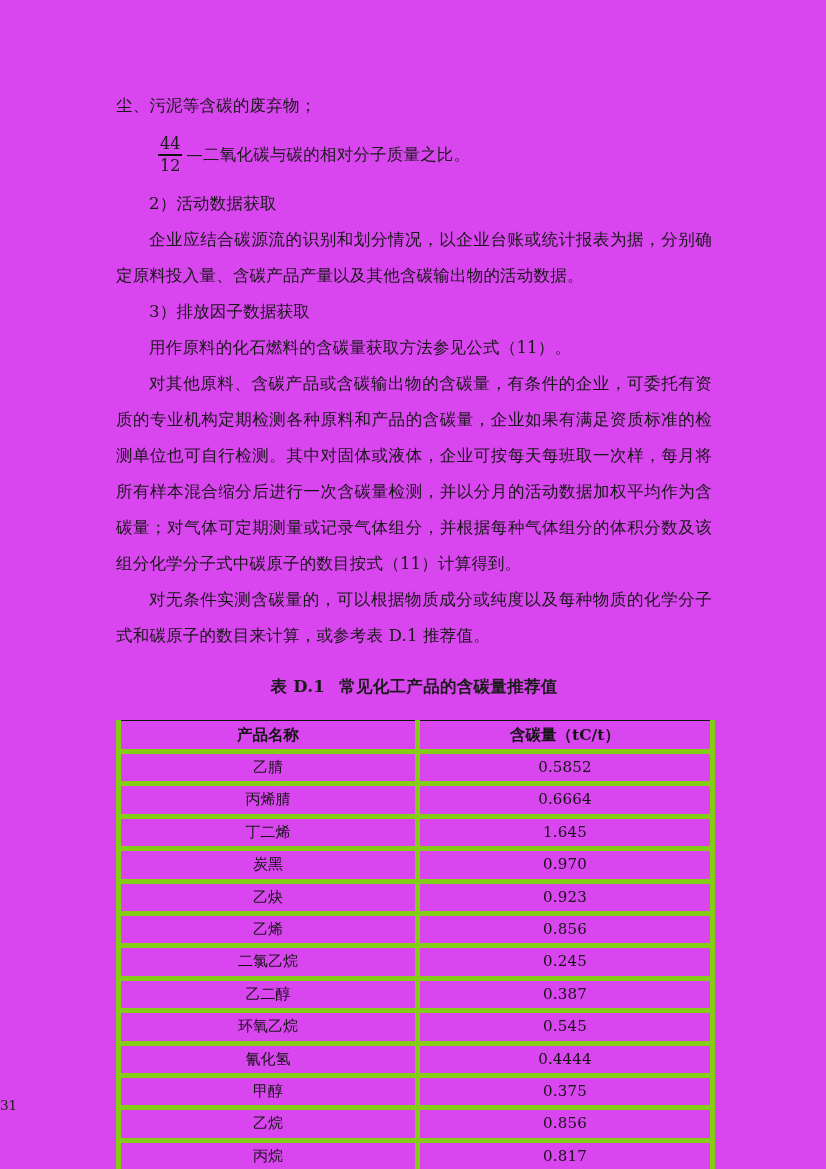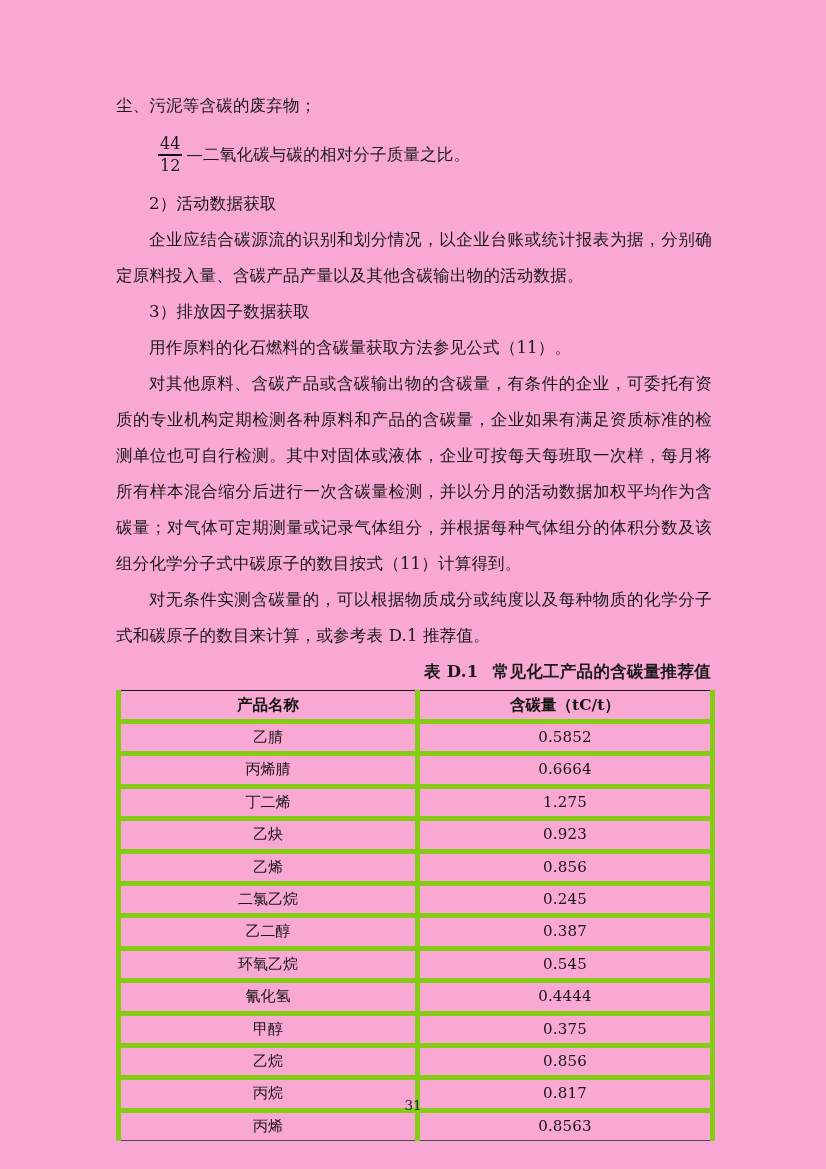--- a/index.html
+++ b/index.html
@@ -8,21 +8,21 @@
     background: #ffffff;
   }
   body {
     font-family: "DejaVu Serif", "Liberation Serif", serif;
     color: #1a1a1a;
   }
   .page {
     position: relative;
     width: 826px;
     height: 1169px;
-    background: #f9a8d4;
+    background: #d946ef;
     overflow: hidden;
     box-sizing: border-box;
   }
   .content {
     position: absolute;
     left: 116px;
     top: 88px;
     width: 596px;
   }
 
@@ -75,25 +75,25 @@
   .frac .den {
     padding: 1px 2px 0 2px;
   }
   .frac-text {
     font-size: 16.5px;
     letter-spacing: 0.2px;
   }
 
   
   .table-title {
-    text-align: right;
+    text-align: center;
     font-weight: bold;
     font-size: 16.5px;
     line-height: 34px;
-    margin: 1px;
+    margin: 16px;
     letter-spacing: 0.3px;
   }
   .table-title .tt-sep { display: inline-block; width: 14px; }
 
   
   .dtable {
     border-collapse: collapse;
     width: 594px;
     margin: 0;
     table-layout: fixed;
@@ -122,21 +122,21 @@
     font-family: "DejaVu Serif", "Liberation Serif", serif;
     letter-spacing: 0.2px;
   }
 
   
   .page-number {
     position: absolute;
     left: 0;
     right: 0;
     top: 1097px;
-    text-align: center;
+    text-align: left;
     font-size: 13.5px;
     color: #222;
     font-family: "DejaVu Serif", "Liberation Serif", serif;
   }
 </style>
 </head>
 <body>
 
 <div class="page">
   <div class="content">
@@ -183,21 +183,25 @@
         <tr>
             <td>乙腈</td>
             <td class="val">0.5852</td>
           </tr>
         <tr>
             <td>丙烯腈</td>
             <td class="val">0.6664</td>
           </tr>
         <tr>
             <td>丁二烯</td>
-            <td class="val">1.275</td>
+            <td class="val">1.645</td>
+          </tr>
+        <tr>
+            <td>炭黑</td>
+            <td class="val">0.970</td>
           </tr>
         <tr>
             <td>乙炔</td>
             <td class="val">0.923</td>
           </tr>
         <tr>
             <td>乙烯</td>
             <td class="val">0.856</td>
           </tr>
         <tr>

